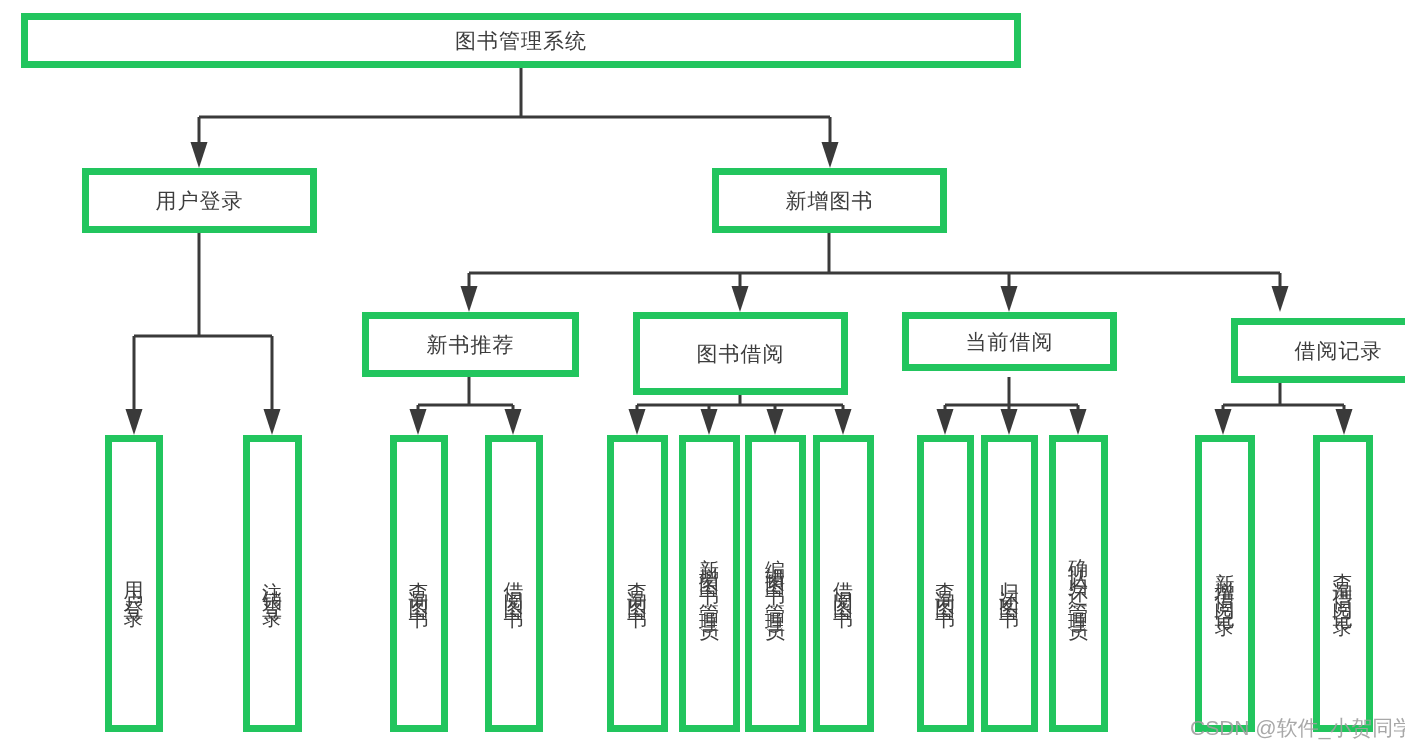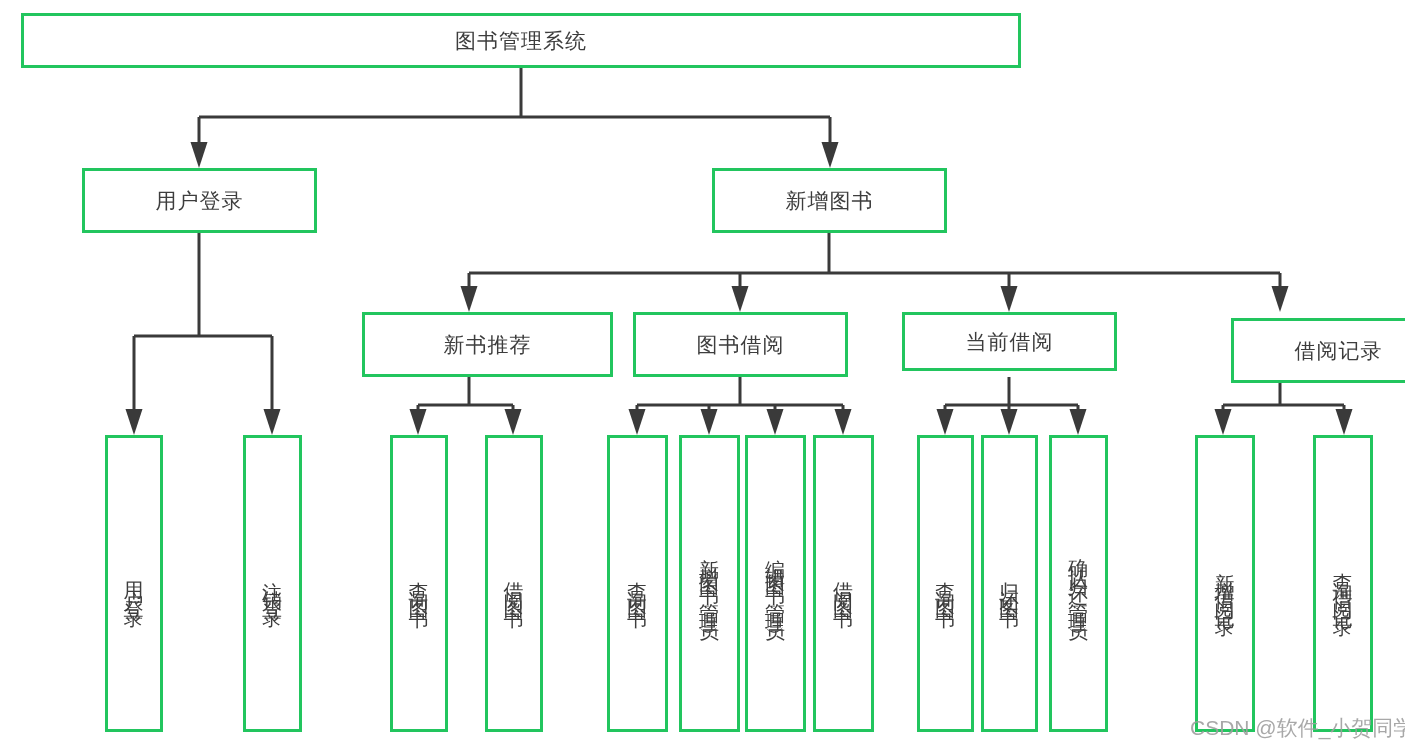--- a/index.html
+++ b/index.html
@@ -7,21 +7,21 @@
     position:relative;
     width:1405px;height:747px;
     background:#ffffff;
     font-family:"Liberation Sans","DejaVu Sans",sans-serif;
     overflow:hidden;
   }
   #wires{position:absolute;left:0;top:0;z-index:1;}
   .node{
     position:absolute;
     box-sizing:border-box;
-    border:3px solid #22c55e;
+    border:7px solid #22c55e;
     background:#ffffff;
     display:flex;align-items:center;justify-content:center;
     color:#3d3d3d;
     z-index:2;
   }
   .hlabel{
     font-size:21px;
     letter-spacing:1px;
     white-space:nowrap;
     color:#3d3d3d;
@@ -32,22 +32,22 @@
     text-orientation:mixed;
     font-size:20px;
     letter-spacing:9px;
     line-height:1;
     color:#3d3d3d;
   }
   
   .n-root {left:21px;  top:13px;  width:1000px;height:55px;}
   .n-ulog {left:82px;  top:168px; width:235px; height:65px;}
   .n-bmgmt{left:712px; top:168px; width:235px; height:65px;}
-  .n-l3a{left:362px; top:312px;width:251px;height:65px;}
-  .n-l3b{left:633px; top:312px;width:215px;height:65px;}
+  .n-l3a{left:362px; top:312px;width:217px;height:65px;}
+  .n-l3b{left:633px; top:312px;width:215px;height:83px;}
   .n-l3c{left:902px; top:312px;width:215px;height:59px;}
   .n-l3d{left:1231px;top:312px;width:215px;height:65px;margin-top:6px;}
   
   .n-v1 {left:105px; width:58px;}
   .n-v2 {left:243px; width:59px;}
   .n-v3 {left:390px; width:58px;}
   .n-v4 {left:485px; width:58px;}
   .n-v5 {left:607px; width:61px;}
   .n-v6 {left:679px; width:61px;}
   .n-v7 {left:745px; width:61px;}

